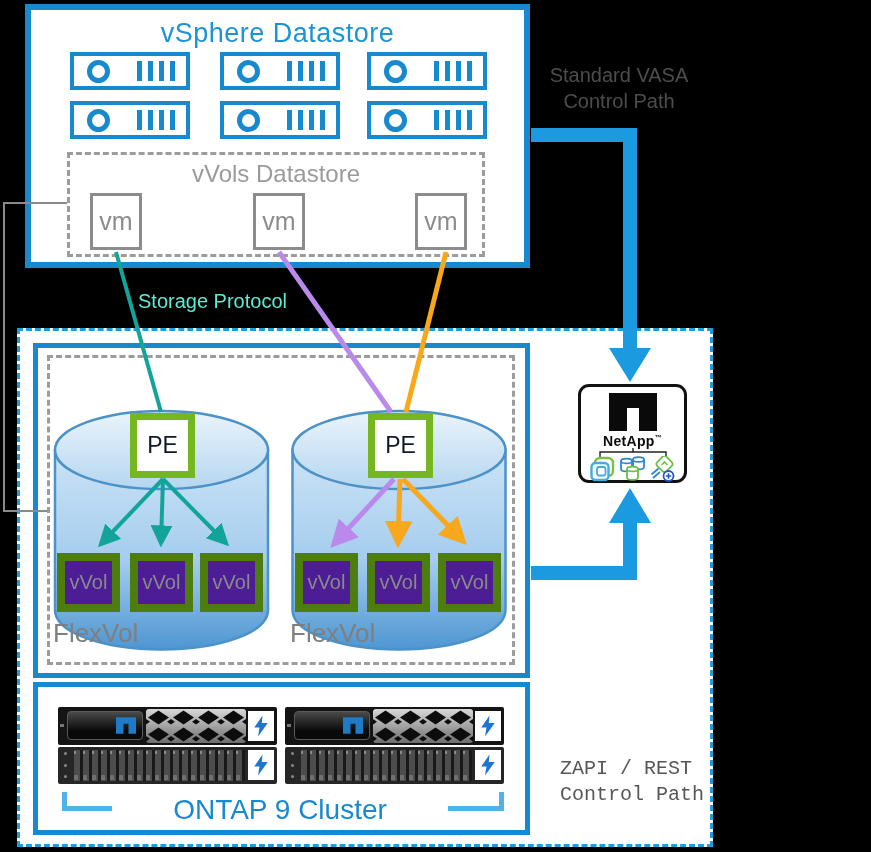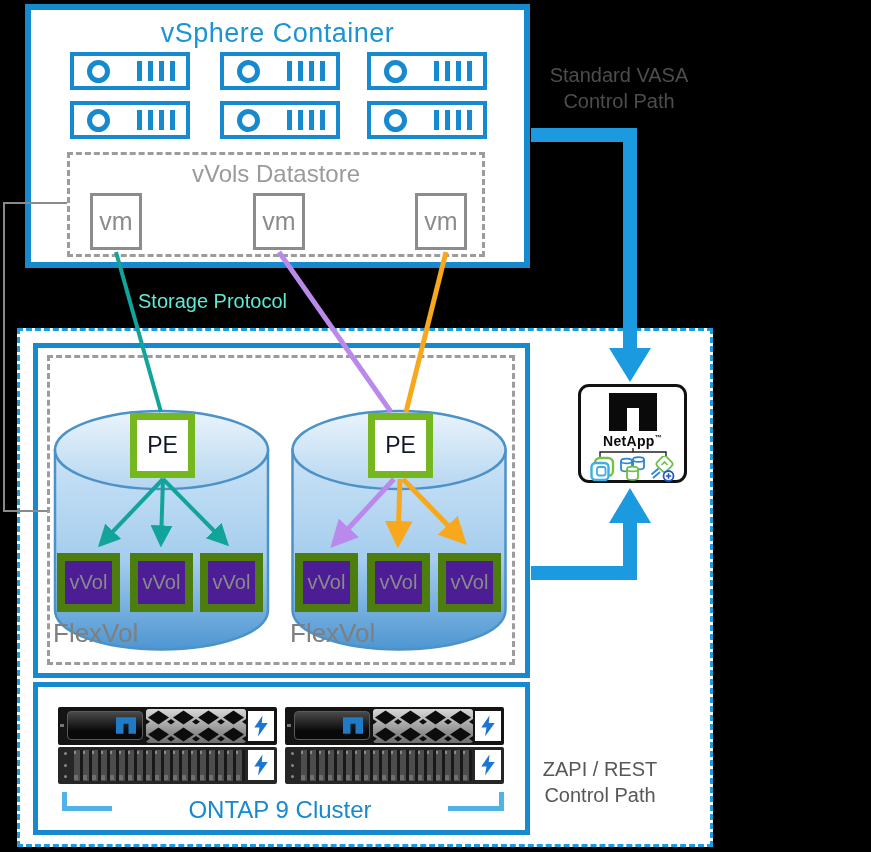--- a/index.html
+++ b/index.html
@@ -22,22 +22,22 @@
   
   .datastore{left:36px;top:142px;width:418px;height:105px;border:3px dashed #9C9C9C;background:#fff;}
   .datastore-title{left:0;top:5px;width:100%;text-align:center;color:#9A9A9A;font-size:24px;}
   .vm-box{width:52px;height:57px;border:3px solid #8C8C8C;background:#fff;color:#8C8C8C;
           font-size:25px;display:flex;align-items:center;justify-content:center;}
 
   
   .vasa-label{left:533px;top:62px;width:172px;text-align:center;color:#4D4D4D;
               font-size:20px;line-height:26px;z-index:3;}
   .protocol-label{left:138px;top:290px;color:#5eead4;font-size:20px;z-index:3;}
-  .zapi-label{left:520px;top:756px;width:160px;text-align:center;color:#575757;
-              font-size:20px;line-height:26px;z-index:3;}
+  .zapi-label{left:560px;top:756px;width:160px;color:#575757;
+              font-size:20px;line-height:26px;z-index:3;font-family:Liberation Mono, monospace;}
 
   
   .outer-dashed{left:17px;top:328px;width:696px;height:519px;background:#fff;
                 border:3px dashed #1E9CDC;z-index:1;}
 
   
   .storage-box{left:33px;top:343px;width:497px;height:335px;background:#fff;
                border:5px solid #1789CE;z-index:2;}
   .container-dashed{left:9px;top:7px;width:468px;height:310px;border:3px dashed #9C9C9C;}
   .container-title{left:0;top:8px;width:100%;text-align:center;color:#8A8A8A;}
@@ -69,21 +69,21 @@
   .hw-slots:before{content:"";position:absolute;left:0;top:1px;right:0;height:3px;
             background:repeating-linear-gradient(90deg,#8a8a8a 0 2px,transparent 2px 9px);}
   .hw-slots:after{content:"";position:absolute;left:0;bottom:1px;right:0;height:5px;
             background:repeating-linear-gradient(90deg,#6f6f6f 0 4px,transparent 4px 9px);}
   .hw-shelf .hw-bolt{right:3px;top:3px;}
   .hw-dots{left:4px;top:5px;width:6px;height:26px;display:flex;flex-direction:column;
            justify-content:space-between;align-items:center;}
   .hw-dots i{width:3px;height:3px;border-radius:50%;background:#8a8a8a;display:block;}
   .bracket{background:#4FB3E8;z-index:1;}
   .ontap-label{left:74px;top:102px;width:336px;height:41px;background:#fff;z-index:2;
-               color:#1789CE;font-size:24px;text-align:center;line-height:41px;}
+               color:#1789CE;font-size:28px;text-align:center;line-height:41px;}
 
   
   .netapp-box{left:578px;top:384px;width:109px;height:99px;background:#fff;
               border:3px solid #111;border-radius:11px;z-index:6;text-align:center;}
   .netapp-logo{display:block;margin:6px auto 0;}
   .netapp-word{font-size:14px;font-weight:bold;color:#0a0a0a;letter-spacing:.3px;line-height:13px;}
   .netapp-word sup{font-size:7px;}
   .netapp-tree{display:block;margin:0 auto;}
   .netapp-icons{display:flex;justify-content:center;gap:3px;margin-top:-1px;}
 
@@ -125,21 +125,21 @@
     <line x1="394" y1="479" x2="334" y2="544" stroke="#B98AEC" stroke-width="5" marker-end="url(#ah-purple)"></line>
 
     <line x1="446" y1="252" x2="406" y2="412" stroke="#F7A81C" stroke-width="5"></line>
     <line x1="400" y1="479" x2="398" y2="543" stroke="#F7A81C" stroke-width="5" marker-end="url(#ah-orange)"></line>
     <line x1="403" y1="479" x2="463" y2="541" stroke="#F7A81C" stroke-width="5" marker-end="url(#ah-orange)"></line>
   </svg>
 
   <div class="abs outer-dashed"></div>
 
   <div class="abs vsphere-box">
-    <div class="abs vsphere-title">vSphere Container</div>
+    <div class="abs vsphere-title">vSphere Datastore</div>
 
     <div class="abs server" style="left:39px;top:42px;">
       <span class="dot"></span>
       <span class="bars">
           <i></i>
           <i></i>
           <i></i>
           <i></i>
         </span>
     </div>

